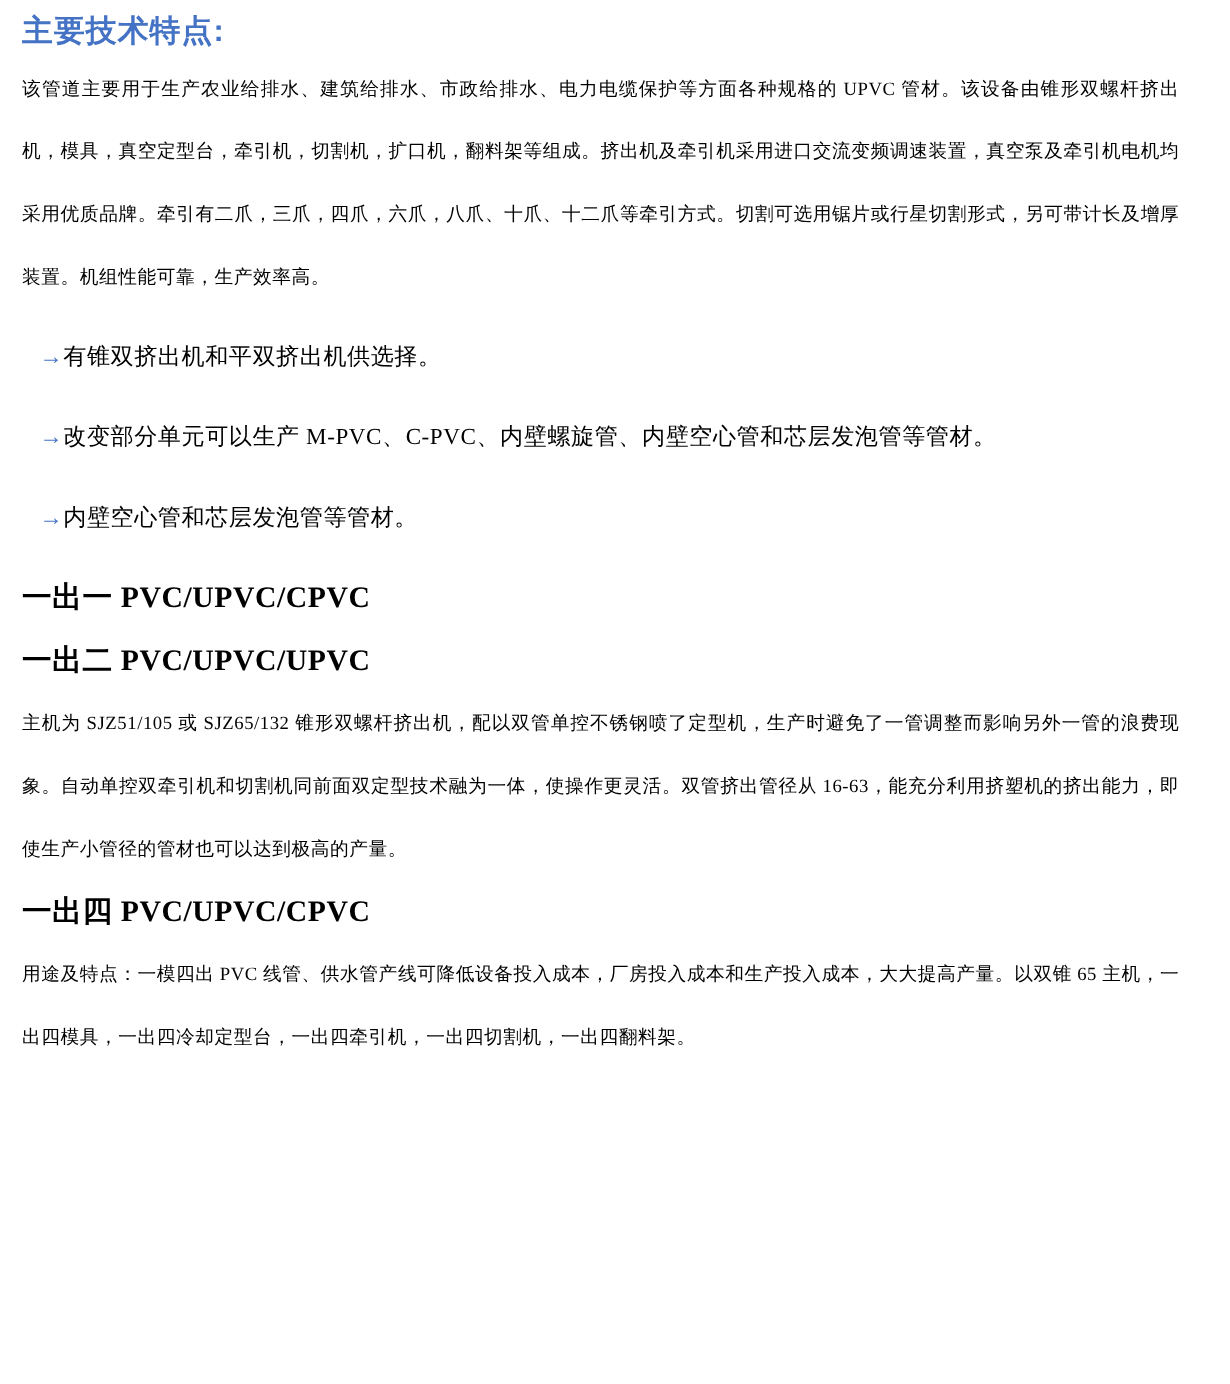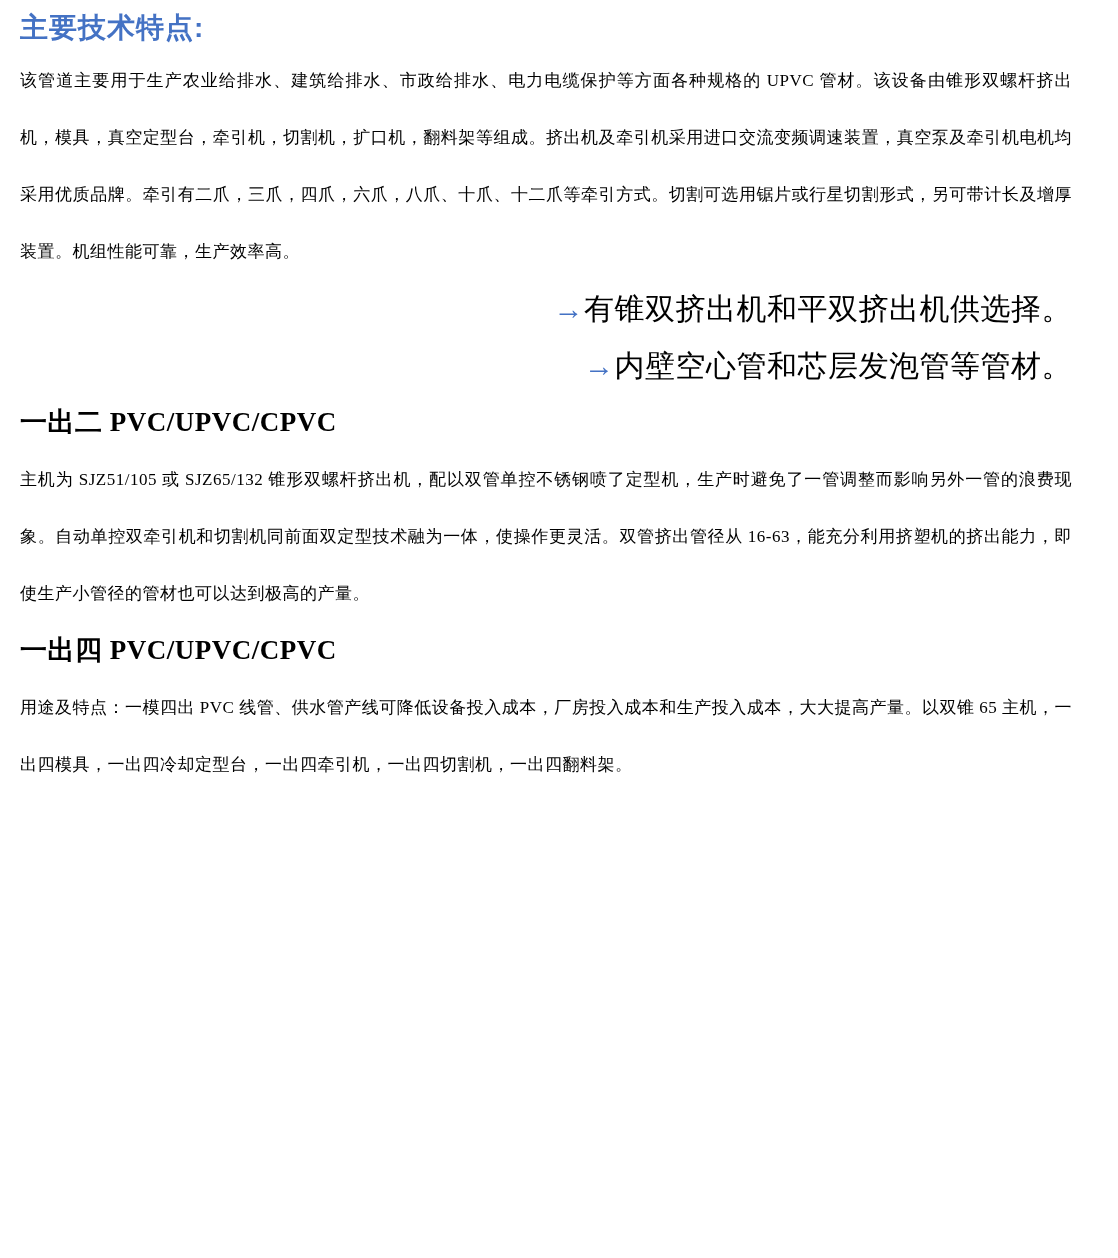--- a/index.html
+++ b/index.html
@@ -37,24 +37,24 @@
     letter-spacing: 1px;
   }
   .para {
     margin: 0;
     font-size: 17px;
     line-height: 57px;
     text-align: justify;
     letter-spacing: 0.5px;
   }
   .bullet {
-    margin: 0;
-    font-size: 30px;
+    margin: 16px;
+    font-size: 21px;
     line-height: 57px;
-    text-align: right;
+    text-align: left;
     letter-spacing: 0.5px;
   }
   .arrow {
     color: var(--arrow-color);
   }
   .section-heading {
     margin: 0;
     font-size: 27px;
     line-height: 57px;
     font-weight: 700;
@@ -65,24 +65,26 @@
 <body>
 
 <div class="page">
 
   <h1 class="title">主要技术特点:</h1>
 
   <p class="para">该管道主要用于生产农业给排水、建筑给排水、市政给排水、电力电缆保护等方面各种规格的 UPVC 管材。该设备由锥形双螺杆挤出机，模具，真空定型台，牵引机，切割机，扩口机，翻料架等组成。挤出机及牵引机采用进口交流变频调速装置，真空泵及牵引机电机均采用优质品牌。牵引有二爪，三爪，四爪，六爪，八爪、十爪、十二爪等牵引方式。切割可选用锯片或行星切割形式，另可带计长及增厚装置。机组性能可靠，生产效率高。</p>
 
   <p class="bullet"><span class="arrow">→</span><span>有锥双挤出机和平双挤出机供选择。</span></p>
 
+  <p class="bullet"><span class="arrow">→</span><span>改变部分单元可以生产 M-PVC、C-PVC、内壁螺旋管、内壁空心管和芯层发泡管等管材。</span></p>
 
 
   <p class="bullet"><span class="arrow">→</span><span>内壁空心管和芯层发泡管等管材。</span></p>
 
+  <h2 class="section-heading">一出一 PVC/UPVC/CPVC</h2>
 
-  <h2 class="section-heading">一出二 PVC/UPVC/CPVC</h2>
+  <h2 class="section-heading">一出二 PVC/UPVC/UPVC</h2>
   <p class="para">主机为 SJZ51/105 或 SJZ65/132 锥形双螺杆挤出机，配以双管单控不锈钢喷了定型机，生产时避免了一管调整而影响另外一管的浪费现象。自动单控双牵引机和切割机同前面双定型技术融为一体，使操作更灵活。双管挤出管径从 16-63，能充分利用挤塑机的挤出能力，即使生产小管径的管材也可以达到极高的产量。</p>
 
   <h2 class="section-heading">一出四 PVC/UPVC/CPVC</h2>
   <p class="para">用途及特点：一模四出 PVC 线管、供水管产线可降低设备投入成本，厂房投入成本和生产投入成本，大大提高产量。以双锥 65 主机，一出四模具，一出四冷却定型台，一出四牵引机，一出四切割机，一出四翻料架。</p>
 
 </div>
 
 </body></html>

